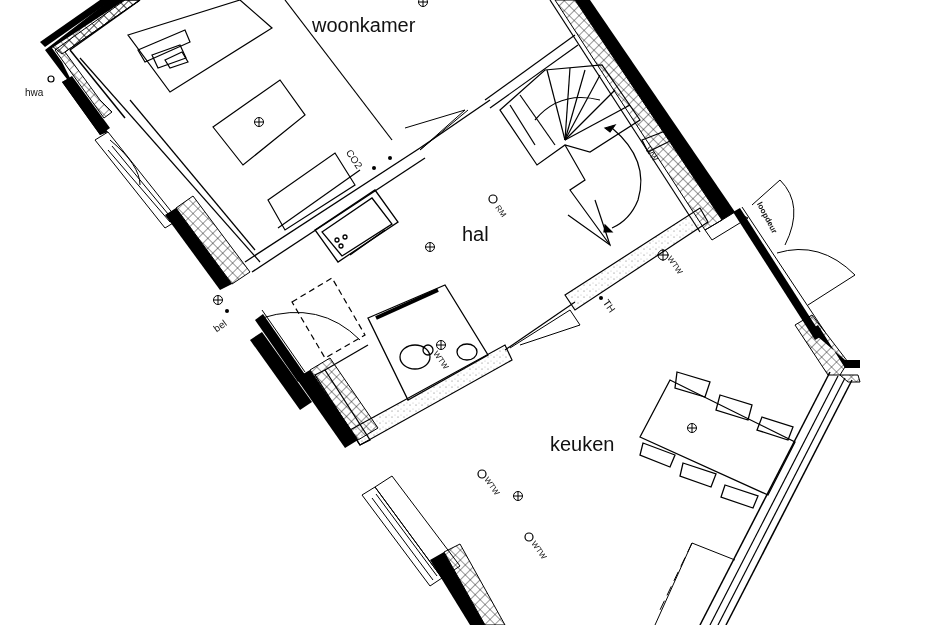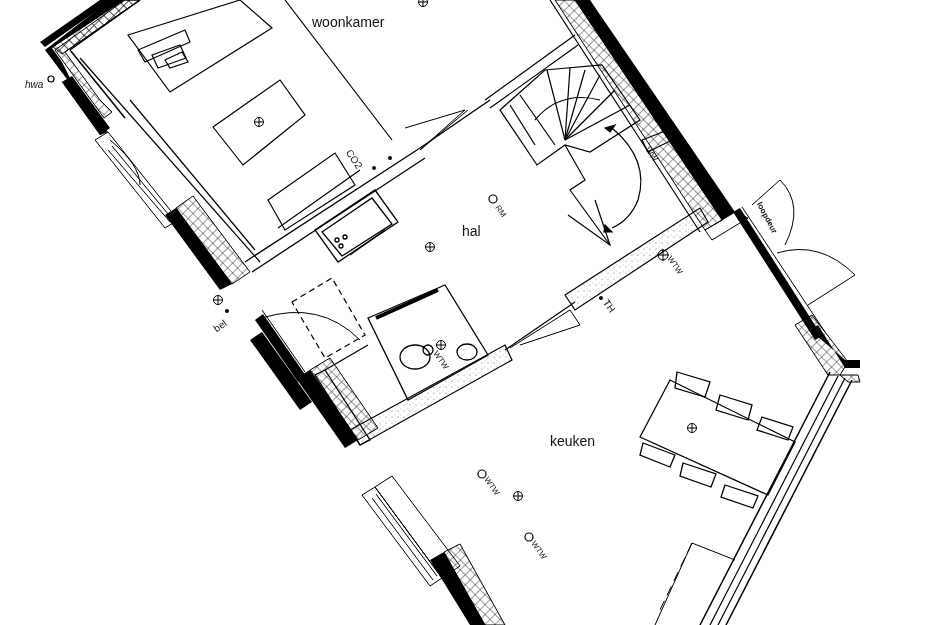--- a/index.html
+++ b/index.html
@@ -1,19 +1,19 @@
 <!DOCTYPE html>
 <html><head>
 <meta charset="utf-8">
 <style>
   html, body { margin: 0; padding: 0; background: #ffffff; }
   body { width: 945px; height: 625px; overflow: hidden; position: relative; font-family: "Liberation Sans", sans-serif; }
   #plan { position: absolute; left: 0; top: 0; width: 945px; height: 625px; }
   .lbl { position: absolute; color: #111; font-family: "Liberation Sans", sans-serif; white-space: nowrap; line-height: 1; }
-  .room { font-size: 14px; }
+  .room { font-size: 20px; }
   .small { font-size: 10px; }
   .tiny { font-size: 8px; }
   .rot { transform-origin: left top; }
 </style>
 </head>
 <body>
 
 <svg id="plan" viewBox="0 0 945 625" xmlns="http://www.w3.org/2000/svg">
   <defs>
     <pattern id="hatch" width="7" height="7" patternUnits="userSpaceOnUse" patternTransform="rotate(45)">
@@ -252,21 +252,21 @@
     <circle cx="390" cy="158" r="2"></circle>
     <circle cx="227" cy="311" r="2"></circle>
     <circle cx="601" cy="298" r="2"></circle>
   </g>
 </svg>
 
 <div class="lbl room" style="left:312px; top:15px;">woonkamer</div>
 <div class="lbl room" style="left:462px; top:224px;text-align:right;">hal</div>
 <div class="lbl room" style="left:550px; top:434px;text-align:right;">keuken</div>
 
-<div class="lbl small" style="left:25px; top:80px;font-style:italic;">hwa</div>
+<div class="lbl small" style="left:25px; top:88px;">hwa</div>
 <div class="lbl small rot" style="left:212px; top:326px; transform:rotate(-35deg);">bel</div>
 <div class="lbl small rot" style="left:352px; top:148px; transform:rotate(55deg);">CO2</div>
 <div class="lbl tiny rot" style="left:500px; top:204px; transform:rotate(55deg);">RM</div>
 <div class="lbl tiny rot" style="left:672px; top:255px; transform:rotate(55deg);">WTW</div>
 <div class="lbl tiny rot" style="left:438px; top:350px; transform:rotate(55deg);">WTW</div>
 <div class="lbl tiny rot" style="left:489px; top:476px; transform:rotate(55deg);">WTW</div>
 <div class="lbl tiny rot" style="left:536px; top:540px; transform:rotate(55deg);">WTW</div>
 <div class="lbl small rot" style="left:609px; top:298px; transform:rotate(55deg);">TH</div>
 <div class="lbl tiny rot" style="left:650px; top:146px; transform:rotate(55deg);">WW</div>
 <div class="lbl tiny rot" style="left:762px; top:201px; transform:rotate(62deg); font-weight:bold;">loopdeur</div>

